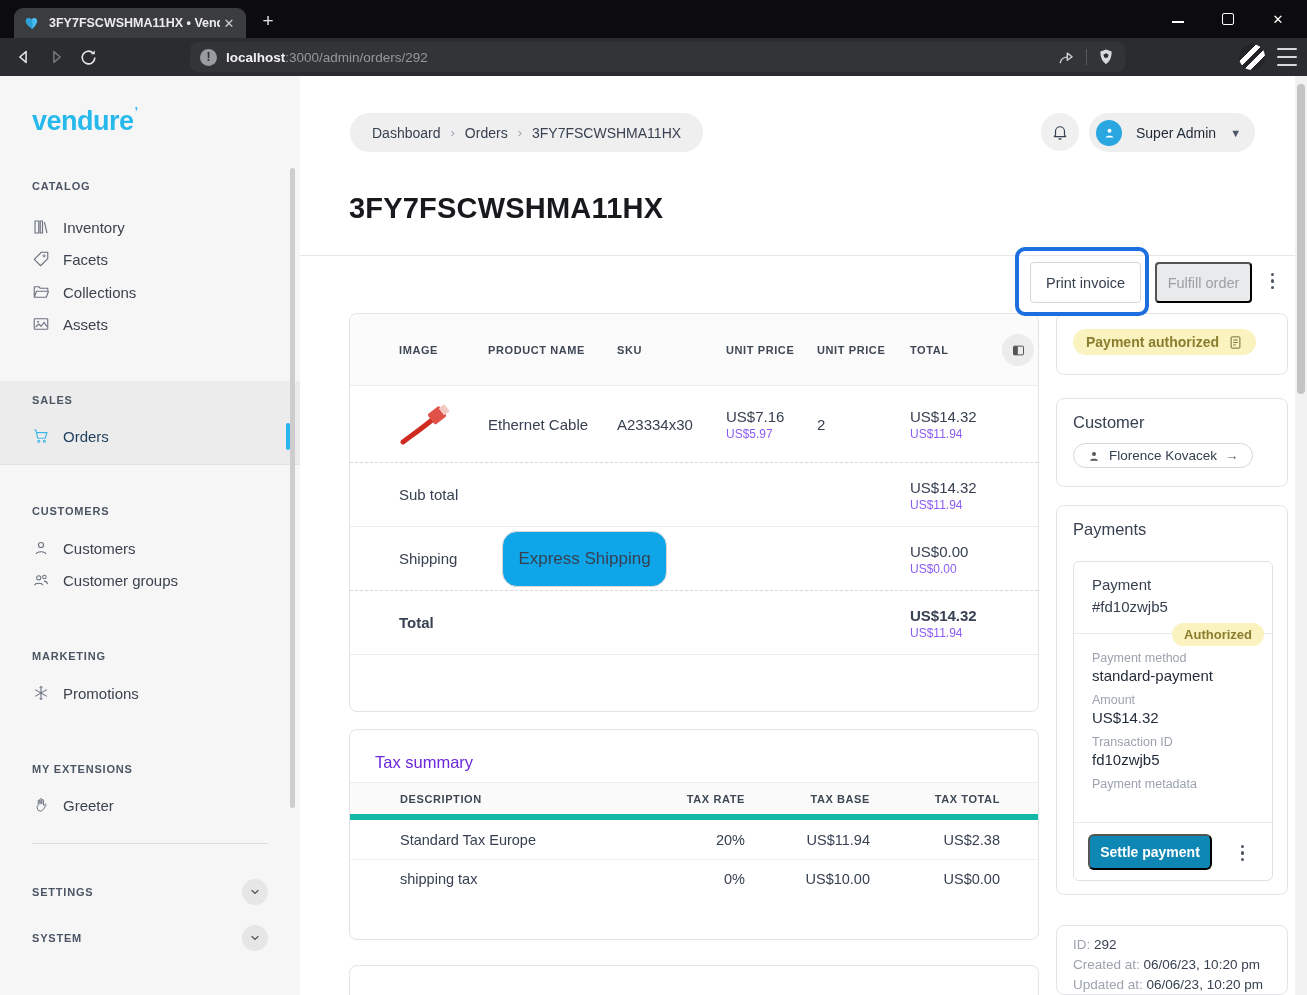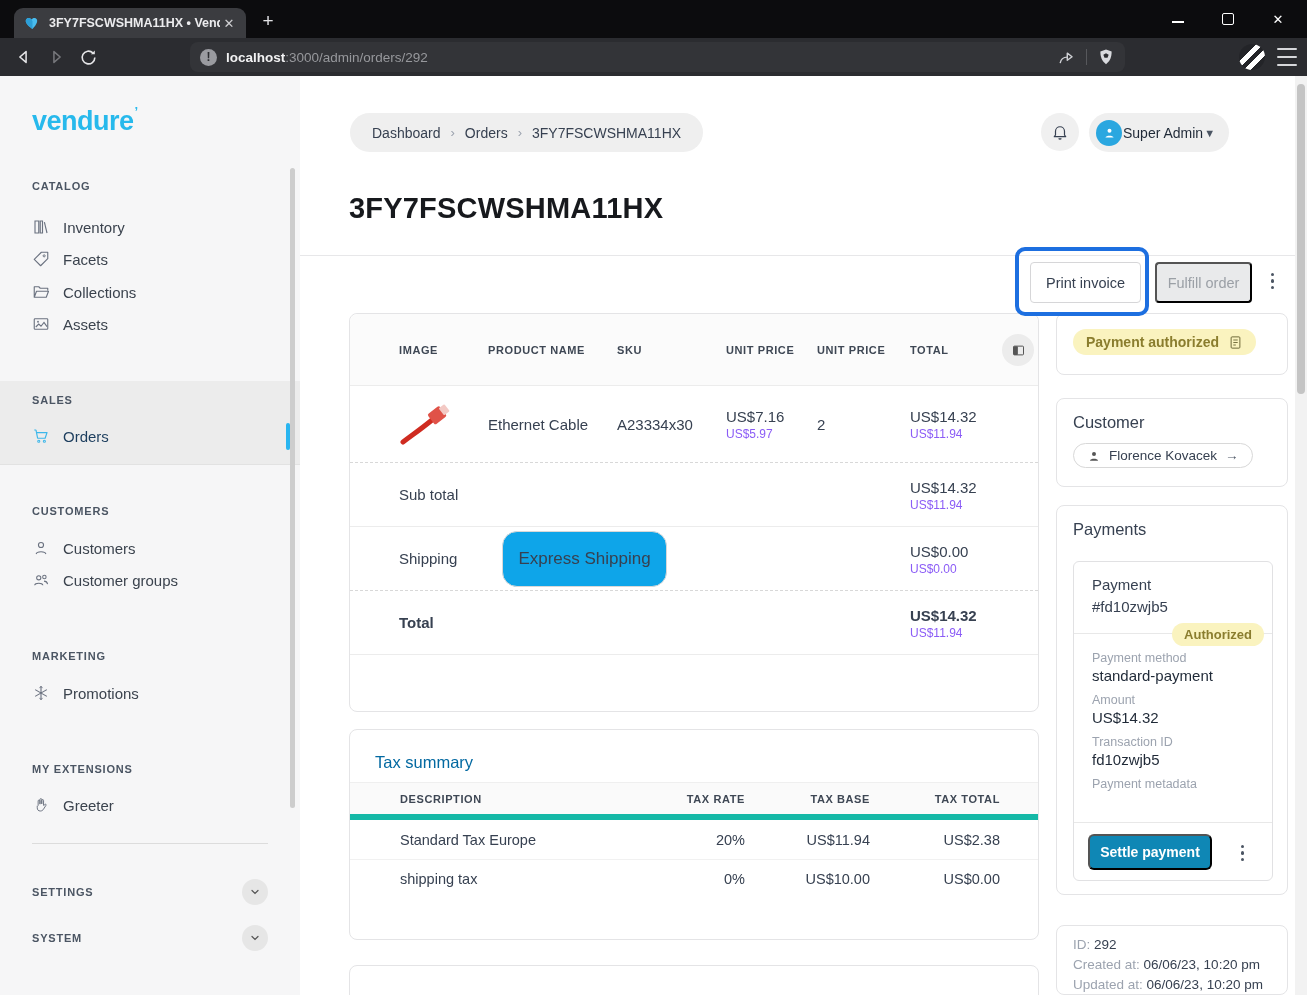--- a/index.html
+++ b/index.html
@@ -51,21 +51,21 @@
   .side-scroll { position:absolute; left:290px; top:92px; width:5px; height:640px; background:#cdcdcd; border-radius:3px; }
 
   
   .page-scrollbar { position:absolute; right:0; top:0; width:12px; height:919px; background:#f2f2f2; }
   .page-scrollbar .thumb { position:absolute; left:2px; top:8px; width:8px; height:310px; background:#c4c4c4; border-radius:4px; }
 
   
   .breadcrumb { position:absolute; left:350px; top:37px; height:39px; background:#efefef; border-radius:20px; display:flex; align-items:center; gap:10px; padding:0 22px; font-size:14px; color:#374151; }
   .crumb-sep { color:#9ca3af; font-size:13px; }
   .bell-circle { position:absolute; left:1041px; top:37px; width:38px; height:38px; border-radius:50%; background:#f0f0f0; display:flex; align-items:center; justify-content:center; }
-  .user-pill { position:absolute; left:1089px; top:37px; height:39px; background:#efefef; border-radius:20px; display:flex; align-items:center; gap:1px; padding:0 14px 0 7px; }
+  .user-pill { position:absolute; left:1089px; top:37px; height:39px; background:#efefef; border-radius:20px; display:flex; align-items:center; gap:14px; padding:0 14px 0 7px; }
   .user-avatar { width:26px; height:26px; border-radius:50%; background:#2aa7e0; display:flex; align-items:center; justify-content:center; }
   .user-name { font-size:14px; color:#1f2937; }
   .user-chev { color:#4b5563; font-size:11px; }
 
   .page-title { position:absolute; left:349px; top:116px; font-size:29px; font-weight:700; color:#17191d; letter-spacing:.2px; }
   .header-divider { position:absolute; left:300px; top:179px; width:995px; height:1px; background:#e7e7e9; }
 
   
   .highlight-ring { position:absolute; left:1015px; top:171px; width:134px; height:69px; border:4px solid #1d6fe0; border-radius:10px; z-index:5; }
   .btn { font-size:14.5px; border-radius:4px; display:flex; align-items:center; justify-content:center; }
@@ -89,21 +89,21 @@
   .price-sub { font-size:12px; color:#8b5cf6; margin-top:2px; }
   .sum-row { position:relative; height:64px; padding-left:49px; display:flex; align-items:center; font-size:15px; color:#374151; }
   .sum-val { position:absolute; left:560px; top:50%; transform:translateY(-50%); }
   .b-solid { border-bottom:1px solid #ececec; }
   .b-dash { border-bottom:1px dashed #d8d8d8; }
   .ship-pill { margin-left:45px; border:1px solid #d8d8d8; border-radius:15px; padding:17px 15px; font-size:17px; color:#374151; background:#0ea5e9; }
   .bold { font-weight:700; }
 
   
   .tax-card { left:349px; top:653px; width:690px; height:211px; }
-  .tax-title { padding:23px 0 0 25px; font-size:16.5px; color:#0369a1; }
+  .tax-title { padding:23px 0 0 25px; font-size:16.5px; color:#6d28d9; }
   .tax-grid { display:grid; grid-template-columns:1fr 110px 125px 130px; padding:0 38px 0 50px; align-items:center; }
   .tax-head { height:38px; margin-top:10px; background:#fafafa; border-top:1px solid #efefef; border-bottom:6px solid #14b8a6; }
   .tax-head div { font-size:11px; font-weight:700; letter-spacing:.6px; color:#3e4754; }
   .tax-row { height:39px; font-size:14.5px; color:#374151; }
   .tax-row + .tax-row { border-top:1px solid #f1f1f1; }
   .num { text-align:right; }
   .stub-card { left:349px; top:889px; width:690px; height:40px; border-radius:8px; }
 
   
   .state-card { left:1056px; top:237px; width:232px; height:62px; }

